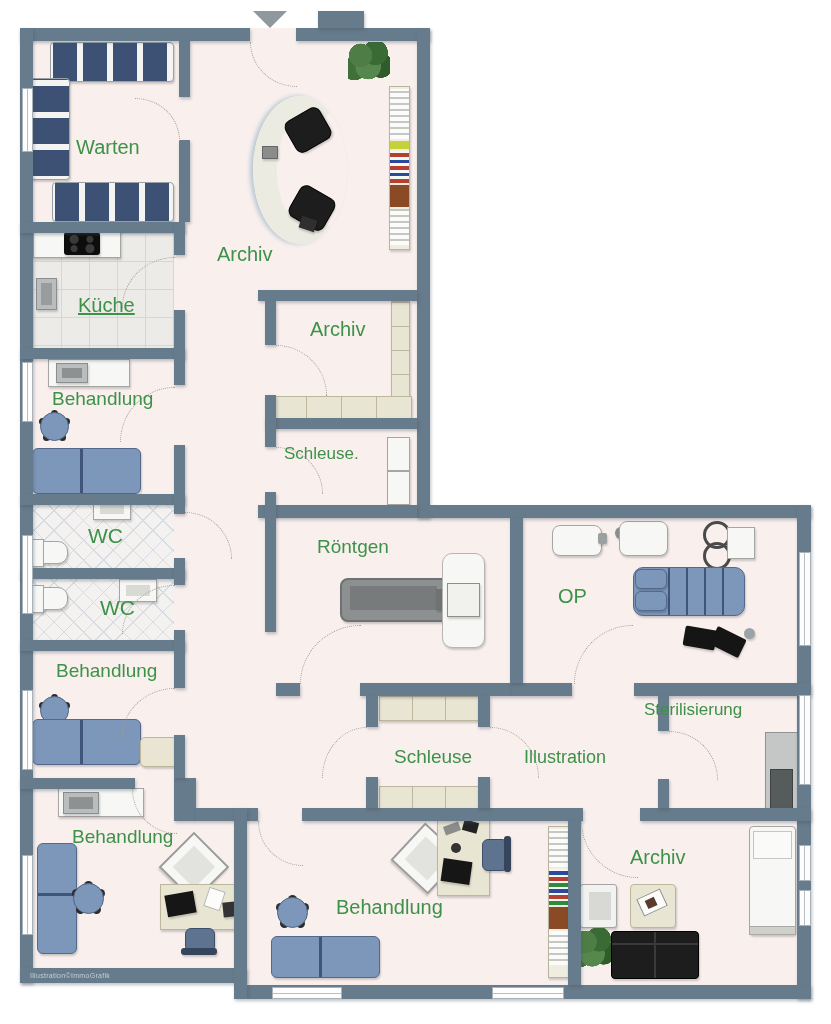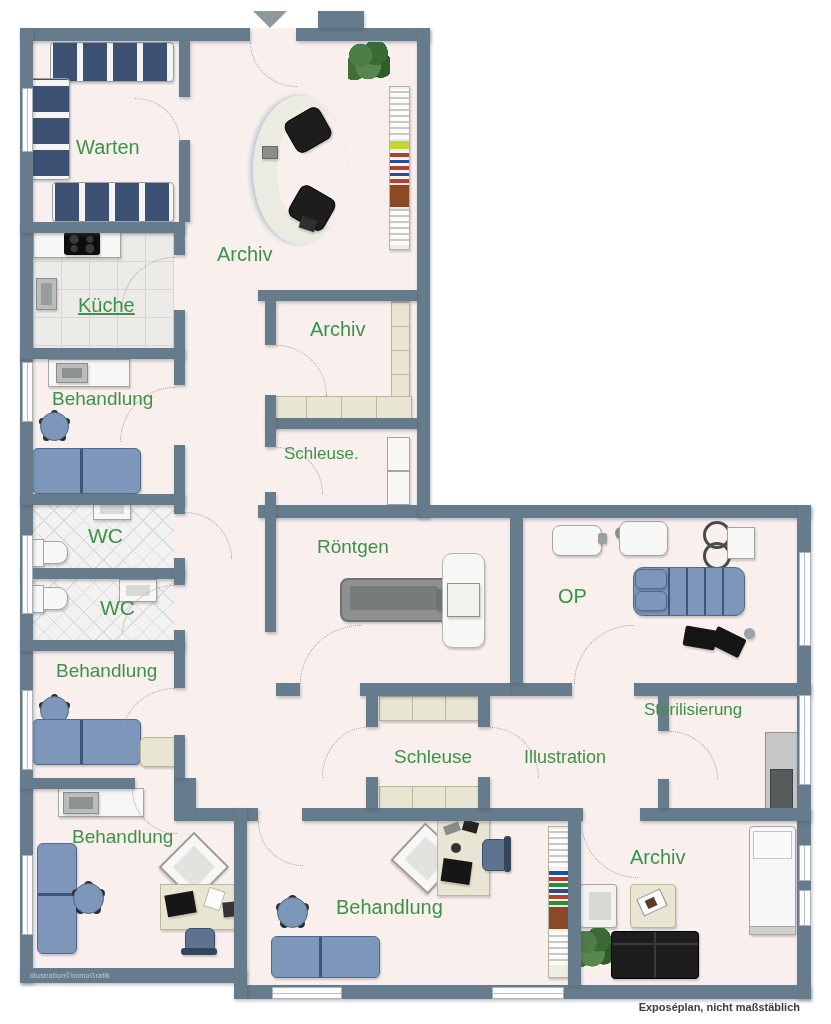--- a/index.html
+++ b/index.html
@@ -279,15 +279,14 @@
   <div class="lbl" style="left:317px;top:536px;font-size:19px;">Röntgen</div>
   <div class="lbl" style="left:558px;top:585px;">OP</div>
   <div class="lbl" style="left:394px;top:736px;font-size:19px;margin-top:10px;">Schleuse</div>
   <div class="lbl" style="left:524px;top:747px;font-size:18px;">Illustration</div>
   <div class="lbl" style="left:644px;top:700px;font-size:17px;">Sterilisierung</div>
   <div class="lbl" style="left:72px;top:826px;font-size:19px;">Behandlung</div>
   <div class="lbl" style="left:336px;top:896px;">Behandlung</div>
   <div class="lbl" style="left:630px;top:846px;">Archiv</div>
 
   <div class="credit" style="left:30px;top:972px;">Illustration©ImmoGrafik</div>
-  <div class="disclaimer" style="left:500px;top:1001px;width:300px;">Exposéplan, nicht maßstäblich</div>
 
 </div>
 
 </body></html>

